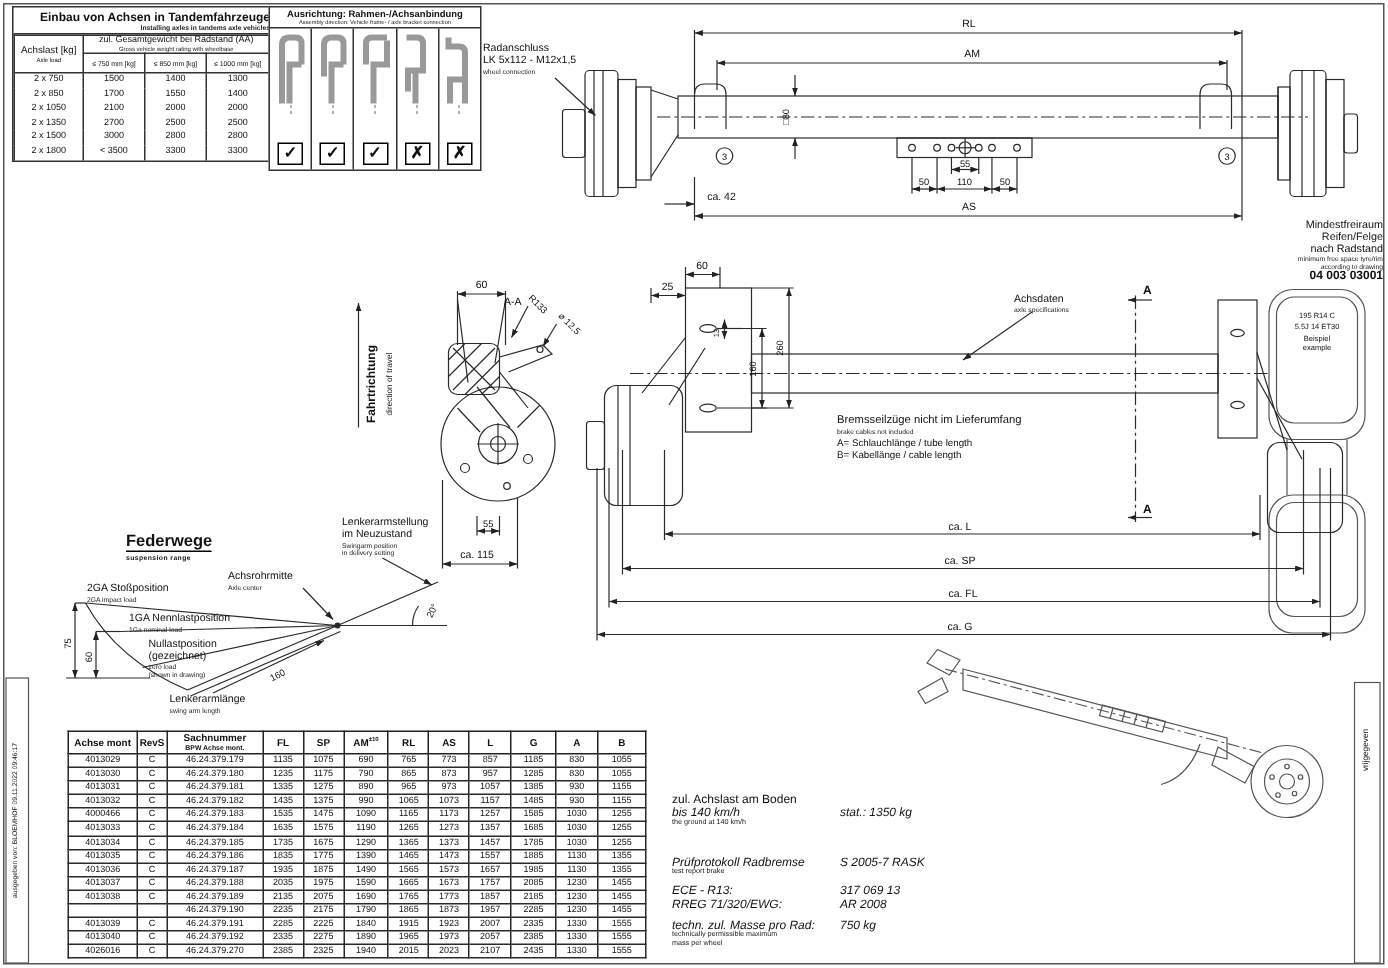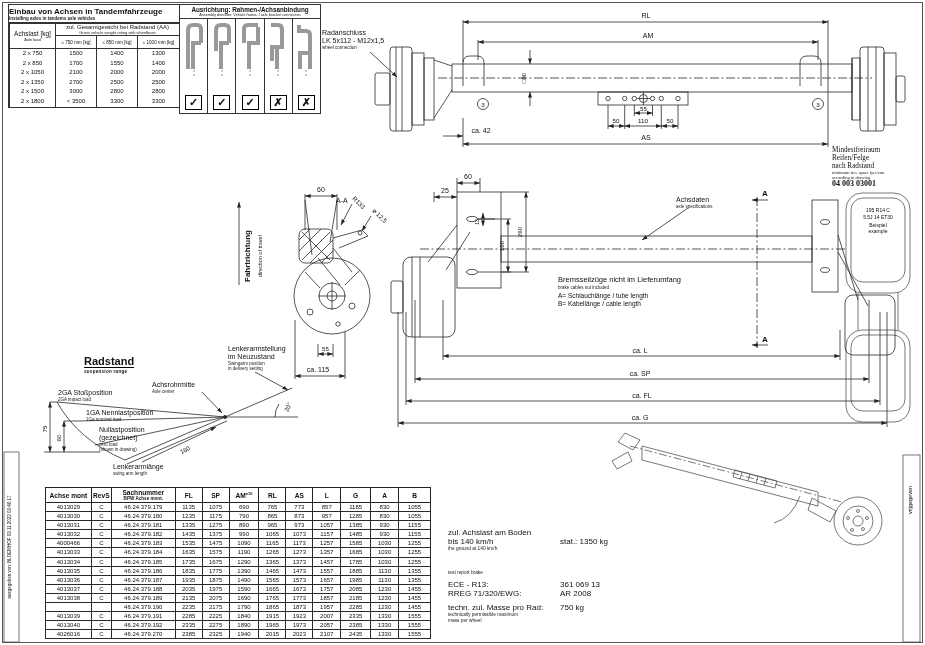--- a/index.html
+++ b/index.html
@@ -3,21 +3,21 @@
 <meta charset="utf-8">
 <style>
   html,body{margin:0;padding:0;}
   body{width:925px;height:645px;background:#fff;position:relative;overflow:hidden;
        font-family:"Liberation Sans", sans-serif;color:#111;}
   .abs{position:absolute;}
   .sheet{position:absolute;left:2px;top:2px;width:919px;height:639px;border:1px solid #555;}
   
   .panel{border:1px solid #333;background:#fff;}
   .install{left:8px;top:4px;width:171px;}
-  .ititle{border-bottom:1px solid #333;text-align:left;padding:2px 0 1px;}
+  .ititle{border-bottom:1px solid #333;text-align:right;padding:2px 0 1px;}
   .ititle .t1{font-size:8px;font-weight:bold;}
   .ititle .t2{font-size:4.5px;font-weight:bold;color:#222;}
   table{border-collapse:collapse;}
   .install table{width:100%;}
   .install td,.install th{border:1px solid #333;text-align:center;vertical-align:middle;padding:0;}
   .install .h1{font-size:6px;font-weight:normal;}
   .install .h1 .tiny{font-size:4px;color:#222;}
   .install .sub{font-size:4.6px;height:12px;}
   .install tbody[data-rows] td{border-top:0;border-bottom:0;font-size:6px;line-height:9.6px;}
   .install .loadcell{font-size:6.5px;}
@@ -27,40 +27,40 @@
   .otitle{border-bottom:1px solid #333;text-align:center;padding:1px 0;}
   .otitle .t1{font-size:6.3px;font-weight:bold;}
   .otitle .t2{font-size:3.8px;color:#222;}
   .ocells{flex:1;display:flex;}
   .ocell{flex:1;border-right:1px solid #333;display:flex;flex-direction:column;align-items:center;justify-content:space-between;padding:2px 0 3px;}
   .ocell:last-child{border-right:0;}
   .chk{width:15px;height:13px;border:1.6px solid #000;font-size:11px;font-weight:bold;line-height:12px;text-align:center;}
   
   .lbl{position:absolute;font-size:7px;line-height:8px;}
   .lbl .en{font-size:4.5px;line-height:5px;color:#222;}
-  .mf{left:832px;top:146px;width:90px;text-align:left;font-family:Liberation Serif, serif;}
+  .mf{left:832px;top:146px;width:90px;text-align:right;}
   .mf .de{font-size:7.2px;line-height:8px;}
   .mf .en{font-size:4.5px;line-height:5px;}
   .mf .num{font-size:8px;font-weight:bold;}
   .brakenote{left:558px;top:276px;width:232px;text-align:left;}
   .brakenote .l1{font-size:7.5px;}
   .brakenote .l2{font-size:4.5px;color:#222;}
   .brakenote .l3{font-size:6.5px;}
   .fwtitle{left:84px;top:351px;}
   .fwtitle .t1{font-size:11px;font-weight:bold;border-bottom:1.6px solid #000;display:inline-block;padding-bottom:0px;}
   .fwtitle .t2{font-size:4.5px;font-weight:bold;letter-spacing:.3px;}
   .rot{transform:rotate(-90deg);transform-origin:left top;white-space:nowrap;}
   .fahrt{left:244px;top:282px;}
   .fahrt .de{font-size:8px;font-weight:bold;}
   .fahrten{left:256px;top:277px;}
   .fahrten .en{font-size:5.5px;}
   
   .notes{left:448px;top:528px;width:300px;font-size:8px;line-height:9px;}
   .notes .sm{font-size:4.8px;line-height:5.5px;color:#222;}
-  .nrow{display:flex;}
+  .nrow{display:flex;font-style:italic;}
   .nrow .c1{width:112px;}
   .gap{height:9px;}
   .gap2{height:5px;}
   
   .parts{left:45px;top:487px;width:386px;}
   .parts table{width:100%;border:1.4px solid #111;}
   .parts th{border:0.8px solid #222;font-size:6.6px;padding:1px 0;vertical-align:middle;}
   .parts th .sub{font-size:4.6px;font-weight:bold;}
   .parts sup{font-size:4px;}
   .parts td{border:0.8px solid #2a2a2a;text-align:center;font-size:6px;line-height:8.1px;padding:0;}
@@ -507,21 +507,21 @@
 </div>
 
 <div class="lbl brakenote abs">
   <div class="l1">Bremsseilzüge nicht im Lieferumfang</div>
   <div class="l2">brake cables not included</div>
   <div class="l3">A= Schlauchlänge / tube length</div>
   <div class="l3">B= Kabellänge / cable length</div>
 </div>
 
 <div class="abs fwtitle">
-  <div class="t1">Radstand</div>
+  <div class="t1">Federwege</div>
   <div class="t2">suspension range</div>
 </div>
 <div class="lbl" style="left:228px;top:345px;">
   <div>Lenkerarmstellung</div>
     <div>im Neuzustand</div>
   <div class="en">Swingarm position</div>
     <div class="en">in delivery setting</div>
 </div>
 <div class="lbl" style="left:152px;top:381px;">
   <div>Achsrohrmitte</div>
@@ -548,25 +548,29 @@
 
 <div class="abs notes">
   <div>zul. Achslast am Boden</div>
   <div class="nrow">
       <span class="c1">bis 140 km/h</span>
       <span>stat.: 1350 kg</span>
     </div>
   <div class="sm">the ground at 140 km/h</div>
   <div class="gap"></div>
     <div class="gap"></div>
+  <div class="nrow">
+      <span class="c1">Prüfprotokoll Radbremse</span>
+      <span>S 2005-7 RASK</span>
+    </div>
   <div class="sm">test report brake</div>
   <div class="gap2"></div>
   <div class="nrow">
       <span class="c1">ECE - R13:</span>
-      <span>361 069 13</span>
+      <span>317 069 13</span>
     </div>
   <div class="nrow">
       <span class="c1">RREG 71/320/EWG:</span>
       <span>AR 2008</span>
     </div>
   <div class="gap2"></div>
   <div class="nrow">
       <span class="c1">techn. zul. Masse pro Rad:</span>
       <span>750  kg</span>
     </div>

